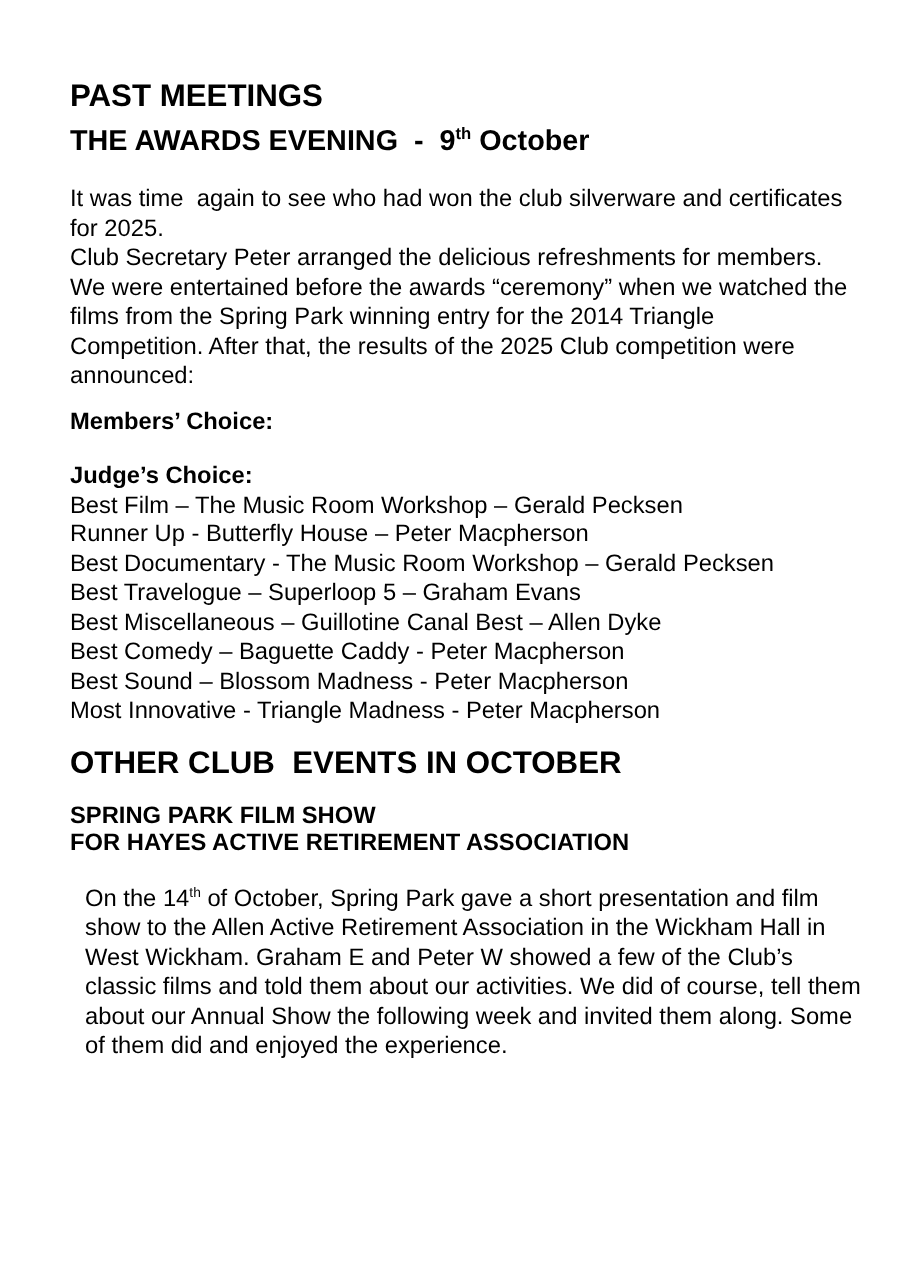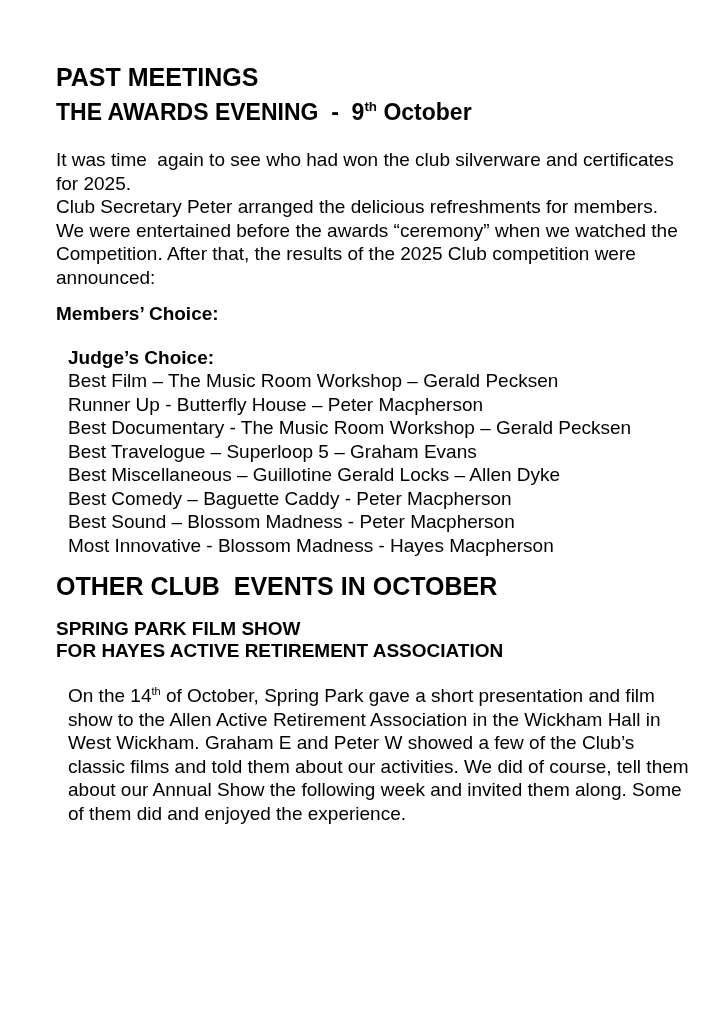--- a/index.html
+++ b/index.html
@@ -34,60 +34,61 @@
     line-height: 23.5px;
   }
   .bold { font-weight: bold; }
   sup {
     font-size: 0.58em;
     line-height: 0;
     vertical-align: super;
   }
   .intro-para { margin-top: 24px; }
   .members-group { margin-top: 13px; }
-  .judges-group { margin-top: 20px; margin-left: 12px; }
+  .judges-group { margin-top: 20px; }
   .other-title { margin-top: 14px; }
   .subtitle { margin-top: 17px; }
   .subtitle .line { line-height: 22px; font-weight: bold; }
   .final-para { margin-top: 22px; margin-left: 12px; }
 </style>
 </head>
 <body style="background: rgb(255, 255, 255); color: rgb(0, 0, 0);">
 
 <div class="page">
 
   <section>
     <h1>PAST MEETINGS</h1>
 
     <h2><span>THE AWARDS EVENING  -  9</span><sup>th</sup><span> October</span></h2>
 
     <div class="intro-para">
         <div class="line">It was time  again to see who had won the club silverware and certificates</div>
         <div class="line">for 2025.</div>
         <div class="line">Club Secretary Peter arranged the delicious refreshments for members.</div>
         <div class="line">We were entertained before the awards “ceremony” when we watched the</div>
+        <div class="line">films from the Spring Park winning entry for the 2014 Triangle</div>
         <div class="line">Competition. After that, the results of the 2025 Club competition were</div>
         <div class="line">announced:</div>
       </div>
 
     <div class="members-group">
       <div class="line bold">Members’ Choice:</div>
     </div>
 
     <div class="judges-group">
       <div class="line bold">Judge’s Choice:</div>
       <div>
           <div class="line">Best Film – The Music Room Workshop – Gerald Pecksen</div>
           <div class="line">Runner Up - Butterfly House – Peter Macpherson</div>
           <div class="line">Best Documentary - The Music Room Workshop – Gerald Pecksen</div>
           <div class="line">Best Travelogue – Superloop 5 – Graham Evans</div>
-          <div class="line">Best Miscellaneous – Guillotine Gerald Locks – Allen Dyke</div>
+          <div class="line">Best Miscellaneous – Guillotine Canal Best – Allen Dyke</div>
           <div class="line">Best Comedy – Baguette Caddy - Peter Macpherson</div>
           <div class="line">Best Sound – Blossom Madness - Peter Macpherson</div>
-          <div class="line">Most Innovative - Blossom Madness - Hayes Macpherson</div>
+          <div class="line">Most Innovative - Triangle Madness - Peter Macpherson</div>
         </div>
     </div>
   </section>
 
   <section>
     <h1 class="other-title">OTHER CLUB  EVENTS IN OCTOBER</h1>
 
     <div class="subtitle">
         <div class="line">SPRING PARK FILM SHOW</div>
         <div class="line">FOR HAYES ACTIVE RETIREMENT ASSOCIATION</div>

